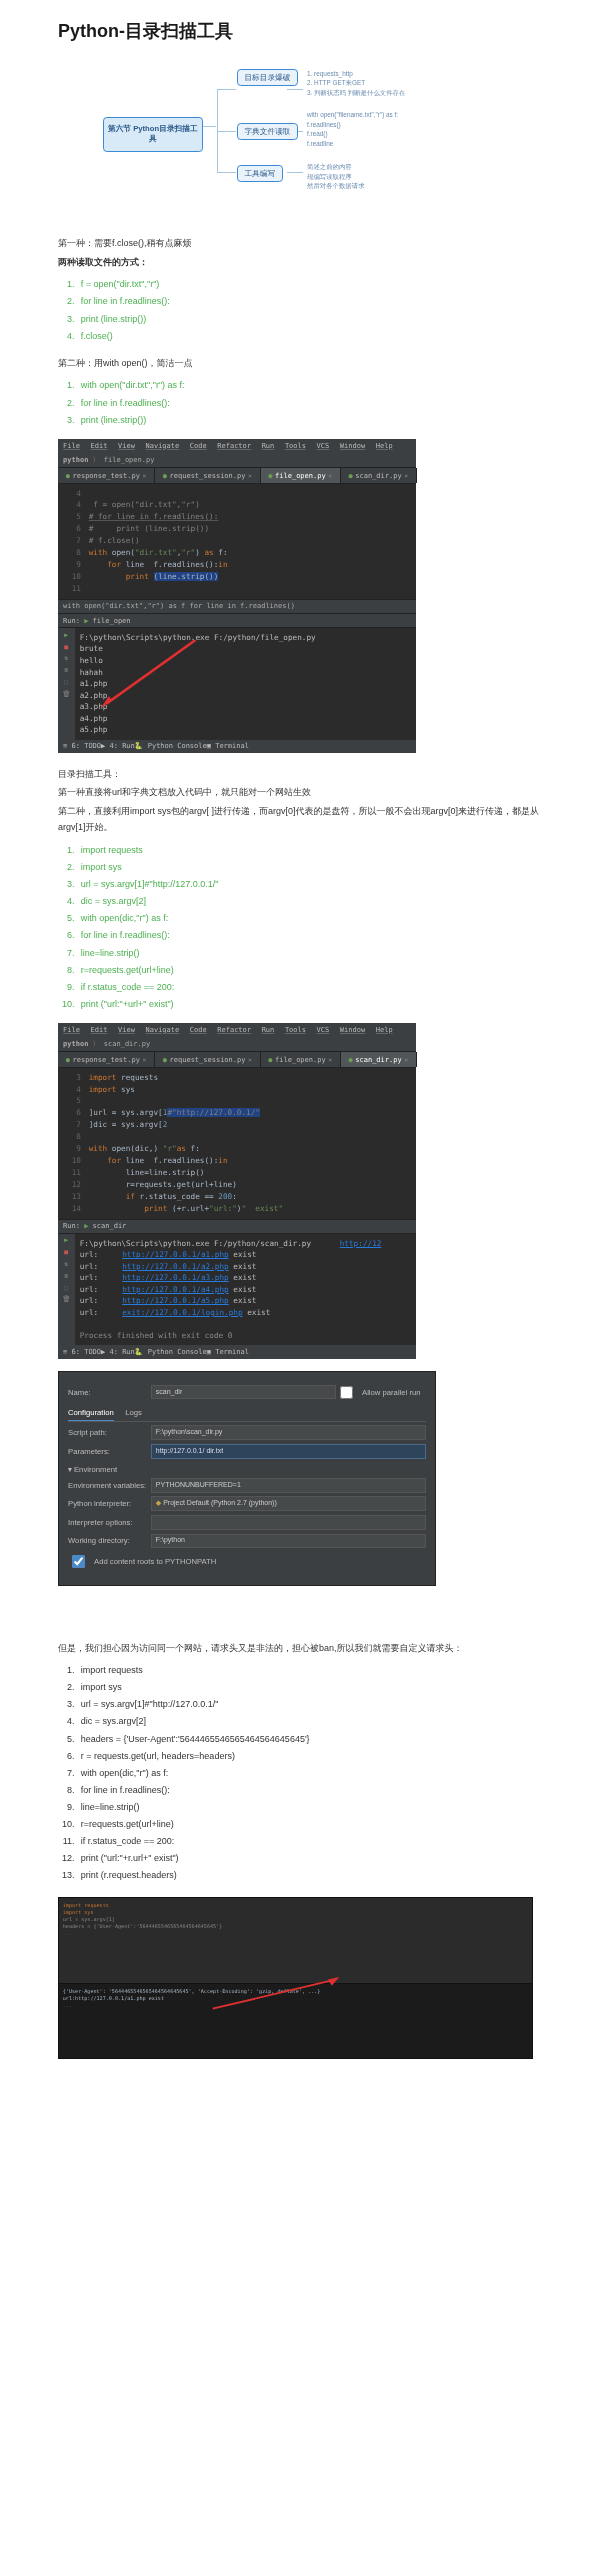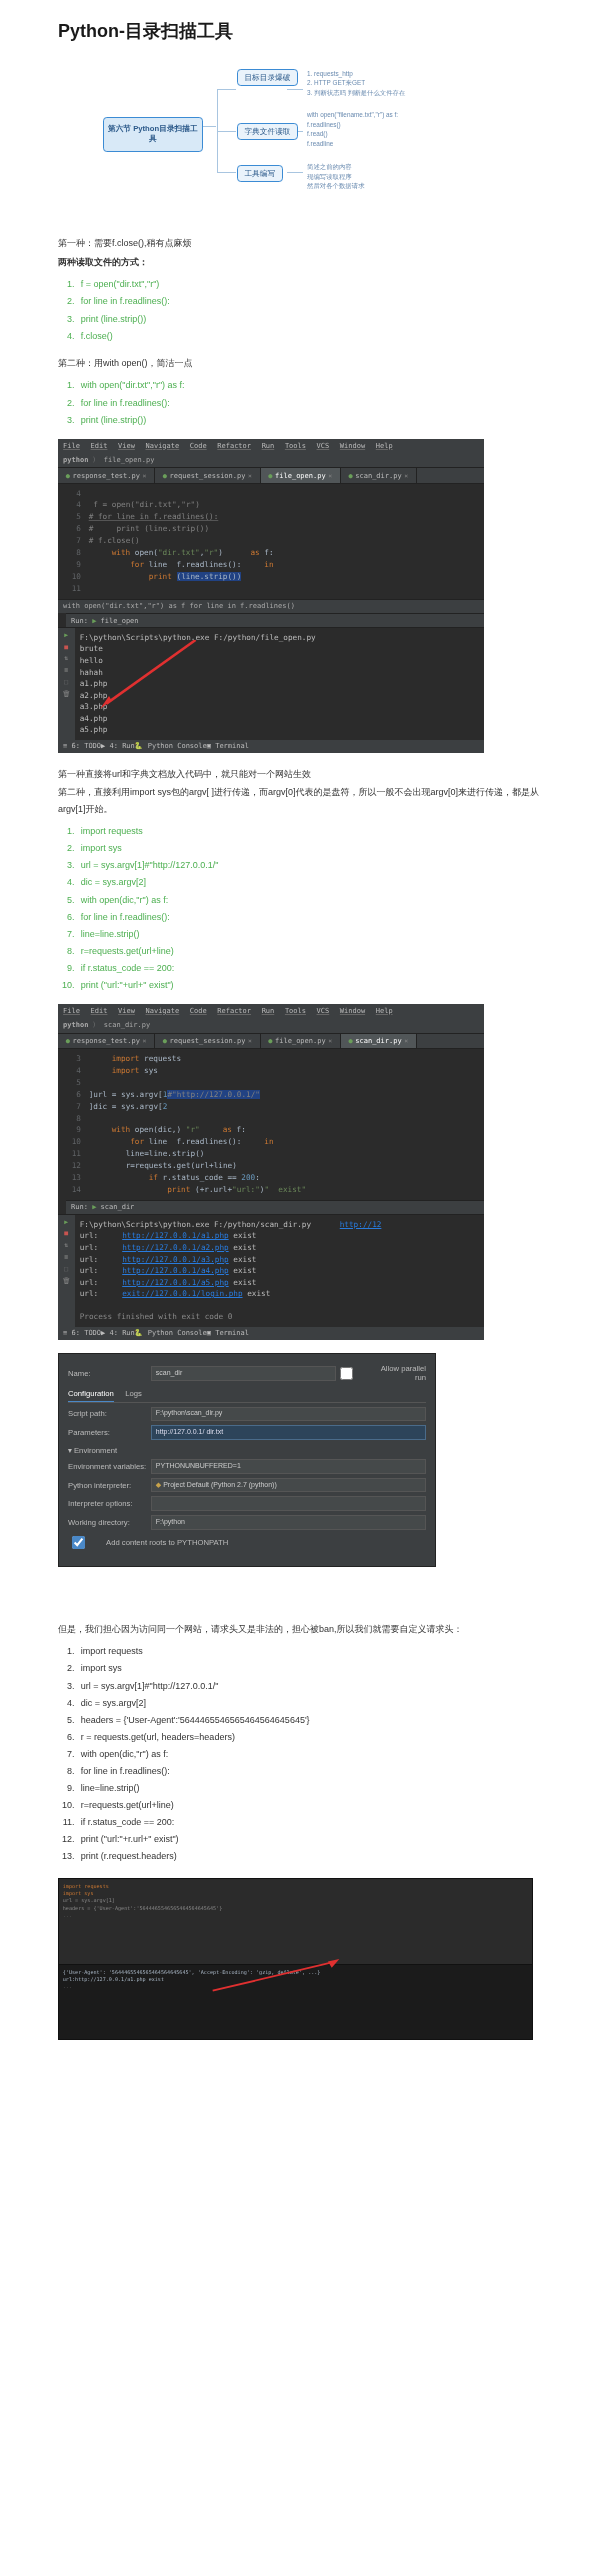--- a/index.html
+++ b/index.html
@@ -98,21 +98,21 @@
     padding-left: 3.8px;
   }
 
   
   .ide {
     background: #2b2b2b;
     color: #a9b7c6;
     font-family: "Consolas", monospace;
     font-size: 7.7px;
     margin: 6.4px 0 12.8px 0;
-    width: 426px;
+    width: 358px;
   }
   .ide .menubar {
     background: #3c3f41;
     padding: 2.6px 5.1px;
     font-size: 7px;
     color: #bbb;
   }
   .ide .menubar span { margin-right: 6.4px; text-decoration: underline; text-decoration-color: #666; text-underline-offset: 0.6px;}
   .ide .subbar {
     background: #3c3f41;
@@ -151,40 +151,39 @@
   }
   .ide .code .ln {
     width: 23px;
     text-align: right;
     color: #606366;
     padding-right: 7.7px;
     user-select: none;
     flex-shrink: 0;
   }
   .ide .code .txt { flex: 1; }
-  .kw   { color: #cc7832; margin-left: 23px; }
+  .kw   { color: #cc7832; }
   .str  { color: #6a8759; }
   .cm   { color: #808080; }
   .hl   { background: #214283; }
   .under { text-decoration: underline; text-decoration-color: #555; }
 
   .ide .status {
     background: #3c3f41;
     padding: 2.6px 5.1px;
     font-size: 7px;
     color: #aaa;
     border-top: 0.6px solid #222;
   }
   .ide .run-header {
     background: #3c3f41;
     padding: 2.6px 5.1px;
     font-size: 7px;
     color: #bbb;
     border-top: 0.6px solid #222;
-    margin-left: 8px;
   }
   .ide .console {
     display: flex;
     background: #2b2b2b;
     border-top: 0.6px solid #222;
   }
   .ide .console .gutter {
     width: 16.6px;
     background: #3c3f41;
     display: flex;
@@ -251,21 +250,21 @@
   }
   .panel .tabs2 {
     display: flex;
     gap: 11.5px;
     margin: 6.4px 0 3.8px 0;
     font-size: 7.7px;
     border-bottom: 0.6px solid #555;
   }
   .panel .tabs2 div { padding-bottom: 2.6px; }
   .panel .tabs2 .active { border-bottom: 1.3px solid #4a88c7; color: #fff; }
-  .panel .chk { display:flex; align-items:center; gap:18px; }
+  .panel .chk { display:flex; align-items:center; gap:6px; }
   .panel input[type="checkbox"]{ accent-color:#4a88c7; }
 
   
   .final-shot {
     background: #1e1e1e;
     width: 473px;
     height: 160px;
     margin: 12.8px 0;
     position: relative;
     border: 0.6px solid #111;
@@ -415,20 +414,21 @@
         </div>
     </div>
     <div class="bottom">
       <span>≡ <span>6: TODO</span></span>
       <span>▶ <span>4: Run</span></span>
       <span>🐍 <span>Python Console</span></span>
       <span>▣ <span>Terminal</span></span>
     </div>
   </div>
 
+  <p class="body-text">目录扫描工具：</p>
   <p class="body-text">第一种直接将url和字典文档放入代码中，就只能对一个网站生效</p>
   <p class="body-text">第二种，直接利用import sys包的argv[ ]进行传递，而argv[0]代表的是盘符，所以一般不会出现argv[0]来进行传递，都是从argv[1]开始。</p>
 
   <ol class="green-list">
     <li>import requests</li>
     <li>import sys</li>
     <li>url = sys.argv[1]#"http://127.0.0.1/"</li>
     <li>dic = sys.argv[2]</li>
     <li>with open(dic,"r") as f:</li>
     <li>for line in f.readlines():</li>

